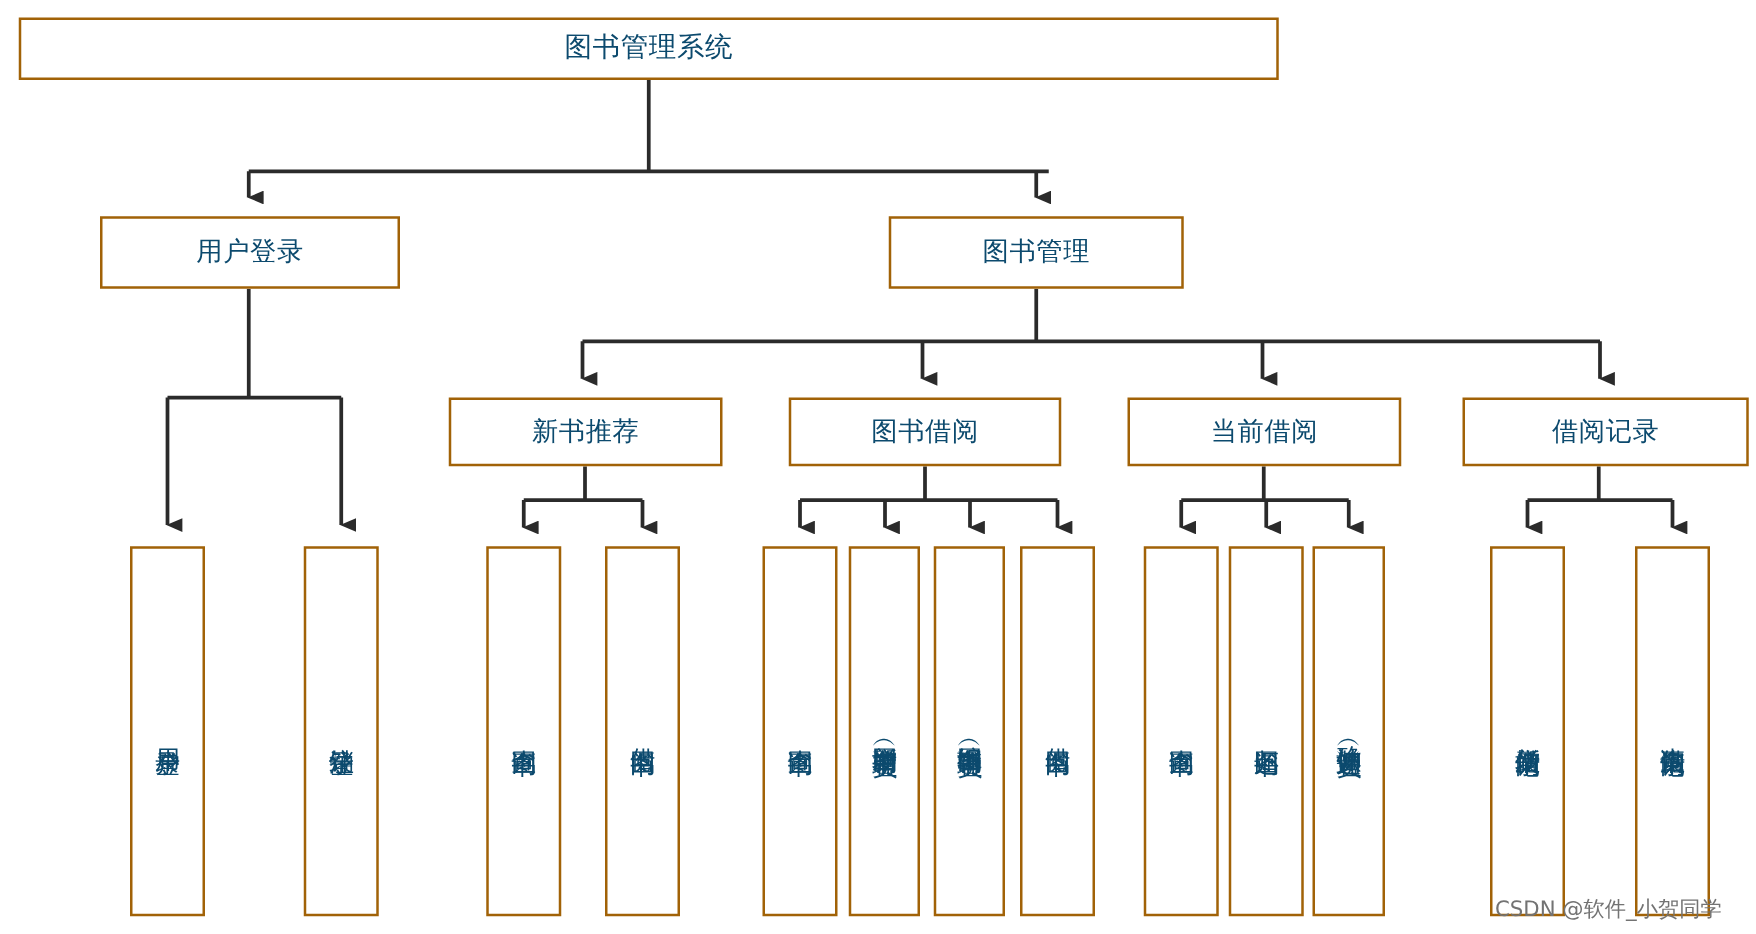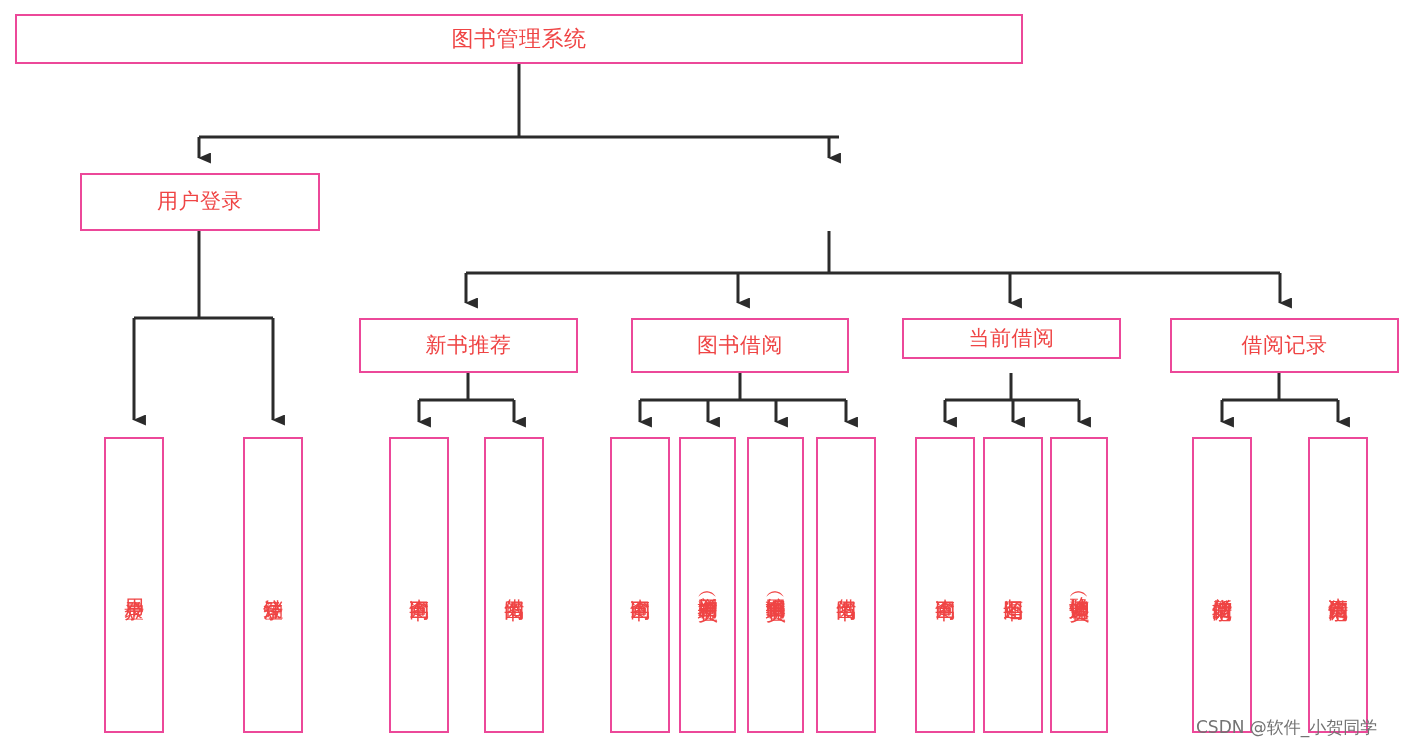--- a/index.html
+++ b/index.html
@@ -18,26 +18,26 @@
   #edges {
     position: absolute;
     left: 0; top: 0;
     width: 1405px;
     height: 747px;
     pointer-events: none;
   }
   .node {
     position: absolute;
     box-sizing: border-box;
-    border: 2px solid #ec4899;
+    border: 2px solid #a16207;
     background: #ffffff;
     display: flex;
     align-items: center;
     justify-content: center;
-    color: #ef4444;
+    color: #0c4a6e;
   }
   .node.horiz {
     font-size: 21px;
     letter-spacing: 0.5px;
     line-height: 1.2;
   }
   .node.root {
     font-size: 22px;
   }
   .node.leaf {
@@ -115,28 +115,31 @@
     </g>
   </svg>
 
   <div class="node horiz root" style="left:15px; top:14px; width:1008px; height:50px;">
     <span>图书管理系统</span>
   </div>
 
   <div class="node horiz" style="left:80px; top:173px; width:240px; height:58px;">
     <span>用户登录</span>
   </div>
+  <div class="node horiz" style="left:711px; top:173px; width:236px; height:58px;">
+    <span>图书管理</span>
+  </div>
 
   <div class="node horiz" style="left:359px; top:318px; width:219px; height:55px;">
     <span>新书推荐</span>
   </div>
   <div class="node horiz" style="left:631px; top:318px; width:218px; height:55px;">
     <span>图书借阅</span>
   </div>
-  <div class="node horiz" style="left:902px; top:318px; width:219px; height:41px;">
+  <div class="node horiz" style="left:902px; top:318px; width:219px; height:55px;">
     <span>当前借阅</span>
   </div>
   <div class="node horiz" style="left:1170px; top:318px; width:229px; height:55px;">
     <span>借阅记录</span>
   </div>
 
   <div class="node leaf" style="left:104px; top:437px; width:60px; height:296px;">
     <span class="vlabel">用户登录</span>
   </div>
   <div class="node leaf" style="left:243px; top:437px; width:60px; height:296px;">

